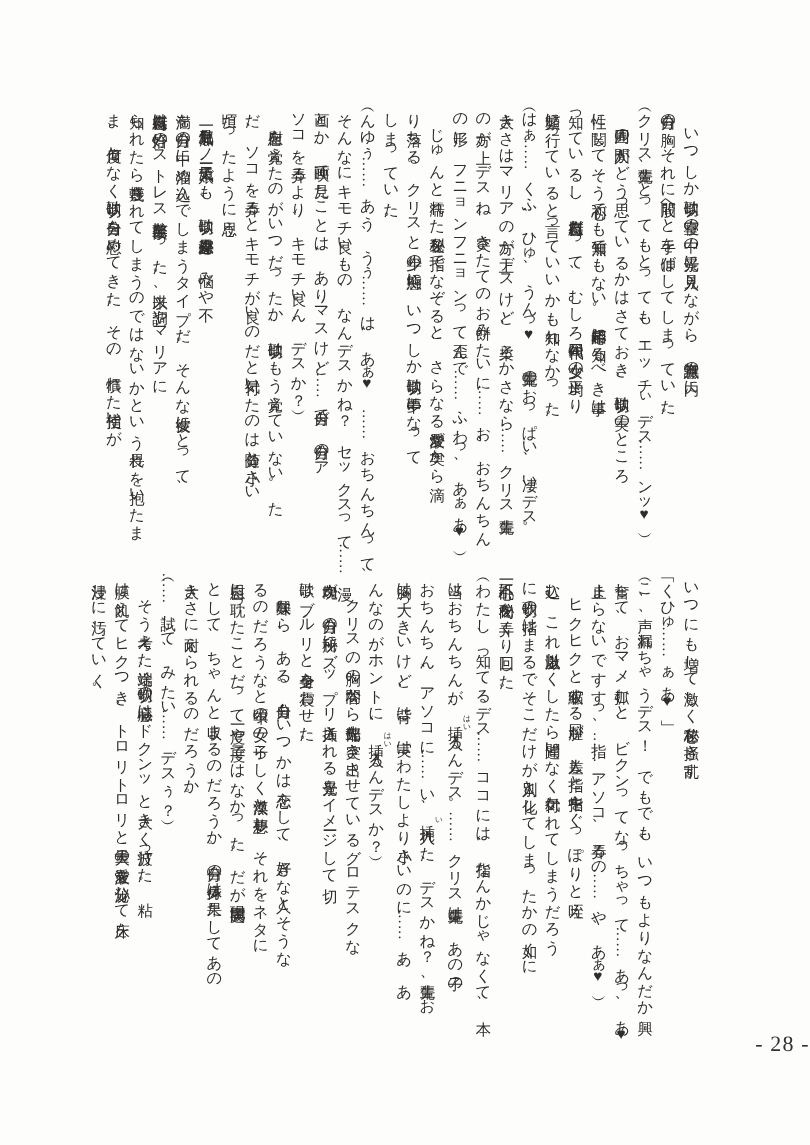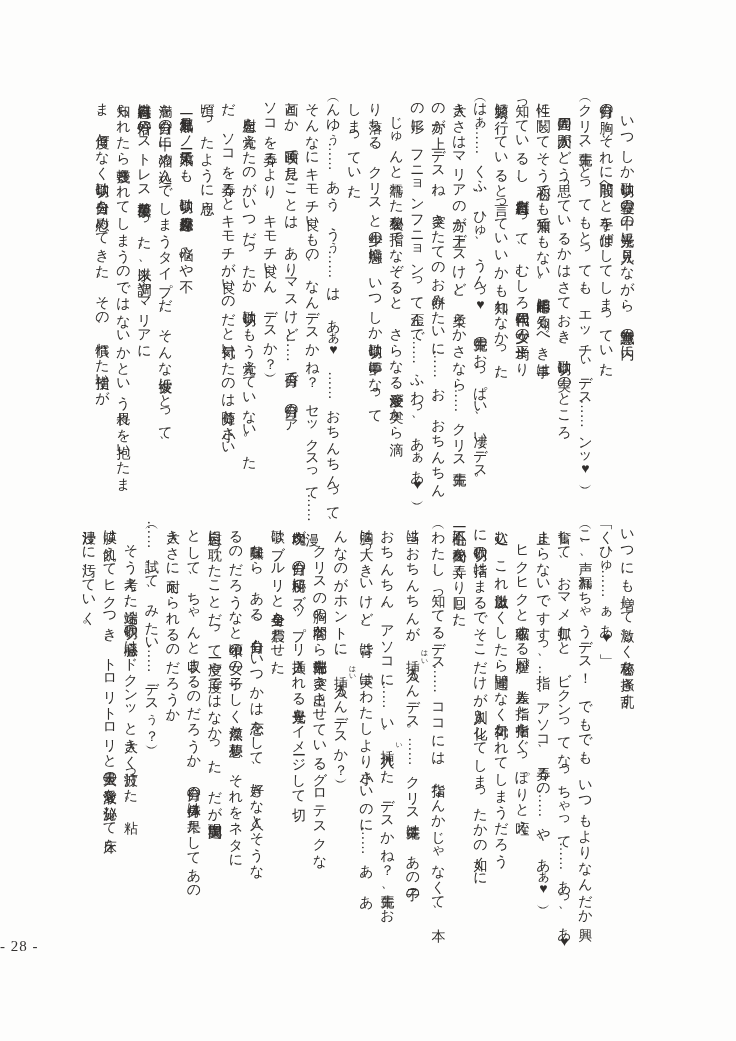--- a/index.html
+++ b/index.html
@@ -21,22 +21,23 @@
   }
   .vblock .col{
     line-height:21px;
   }
   #upper-block{top:93px;height:414px;}
   #lower-block{top:520px;height:414px;}
   ruby{ruby-position:over;}
   ruby rt{font-size:7px;letter-spacing:0;}
   .pagenum{
     position:absolute;left:0;right:0;top:938px;
-    text-align:left;font-size:15px;color:#333130;
+    text-align:right;font-size:20px;color:#333130;
     letter-spacing:1px;
+    padding-left:20px;
   }
 </style>
 </head>
 <body>
 
 <div class="page">
   <div id="upper-block" class="vblock">
       <div class="col">　いつしか切歌は寝室の中の光景に見入りながら、無意識の内に</div>
       <div class="col">自分の胸、それに股間へと手を伸ばしてしまっていた。</div>
       <div class="col">（クリス先輩、とってもとっても、エッチぃデス……ンッ♥）</div>

